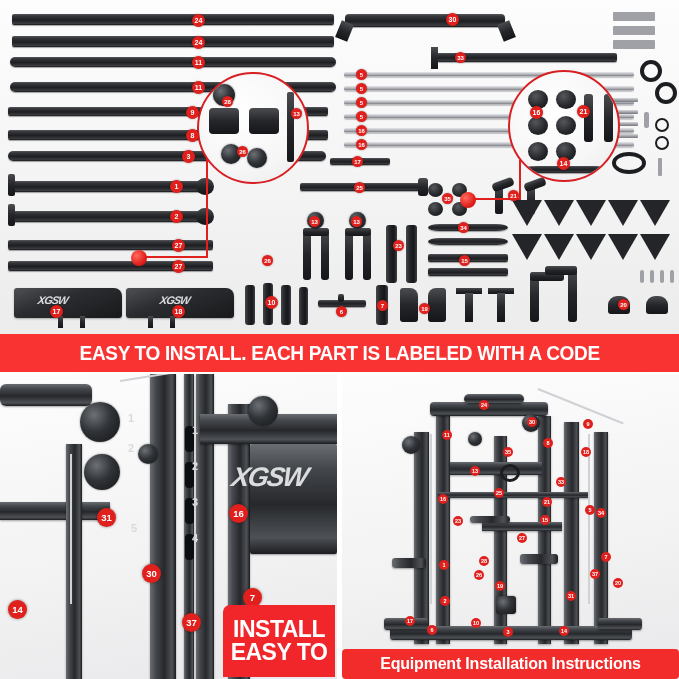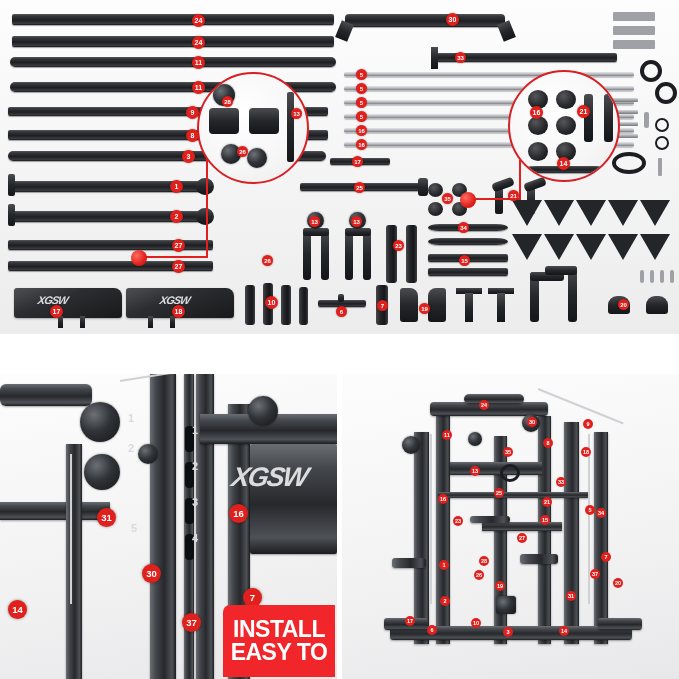--- a/index.html
+++ b/index.html
@@ -305,20 +305,23 @@
       <div class="code sm" style="left:222px;top:96px;">28</div>
       <div class="code sm" style="left:291px;top:108px;">13</div>
       <div class="code sm" style="left:237px;top:146px;">26</div>
       <div class="code sm" style="left:262px;top:255px;">26</div>
       <div class="code" style="left:530px;top:106px;">16</div>
       <div class="code" style="left:577px;top:105px;">21</div>
       <div class="code" style="left:557px;top:157px;">14</div>
     </div>
   </div>
 
+  <div class="banner">
+    <span>EASY TO INSTALL.   EACH PART IS LABELED WITH A CODE</span>
+  </div>
 
   <div class="photos">
 
     <div class="photo left">
       <div class="beam" style="left:150px;top:0;width:26px;height:305px;"></div>
       <div class="beam" style="left:196px;top:0;width:18px;height:305px;"></div>
       <div class="beam" style="left:184px;top:0;width:10px;height:305px;"></div>
       <div class="beam" style="left:228px;top:30px;width:22px;height:275px;"></div>
       <div class="beam h" style="left:200px;top:40px;width:137px;height:30px;"></div>
       <div class="beam h" style="left:250px;top:70px;width:87px;height:110px;border-radius:2px;"></div>
@@ -418,15 +421,18 @@
         <div class="callout tiny" style="left:271px;top:204px;">20</div>
         <div class="callout tiny" style="left:224px;top:217px;">31</div>
         <div class="callout tiny" style="left:98px;top:222px;">2</div>
         <div class="callout tiny" style="left:129px;top:244px;">10</div>
         <div class="callout tiny" style="left:63px;top:242px;">17</div>
         <div class="callout tiny" style="left:85px;top:251px;">6</div>
         <div class="callout tiny" style="left:161px;top:253px;">3</div>
         <div class="callout tiny" style="left:217px;top:252px;">14</div>
       </div>
 
+      <div class="caption-bar">
+        <span>Equipment Installation Instructions</span>
+      </div>
     </div>
   </div>
 </div>
 
 </body></html>

